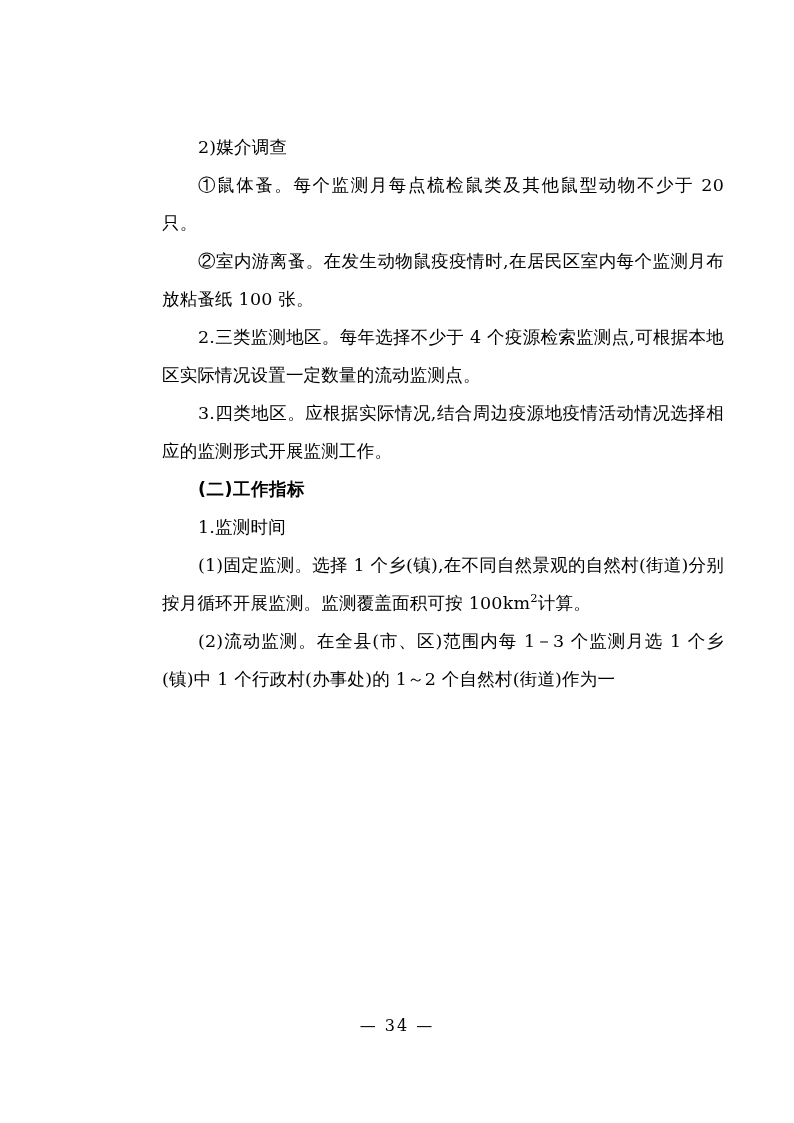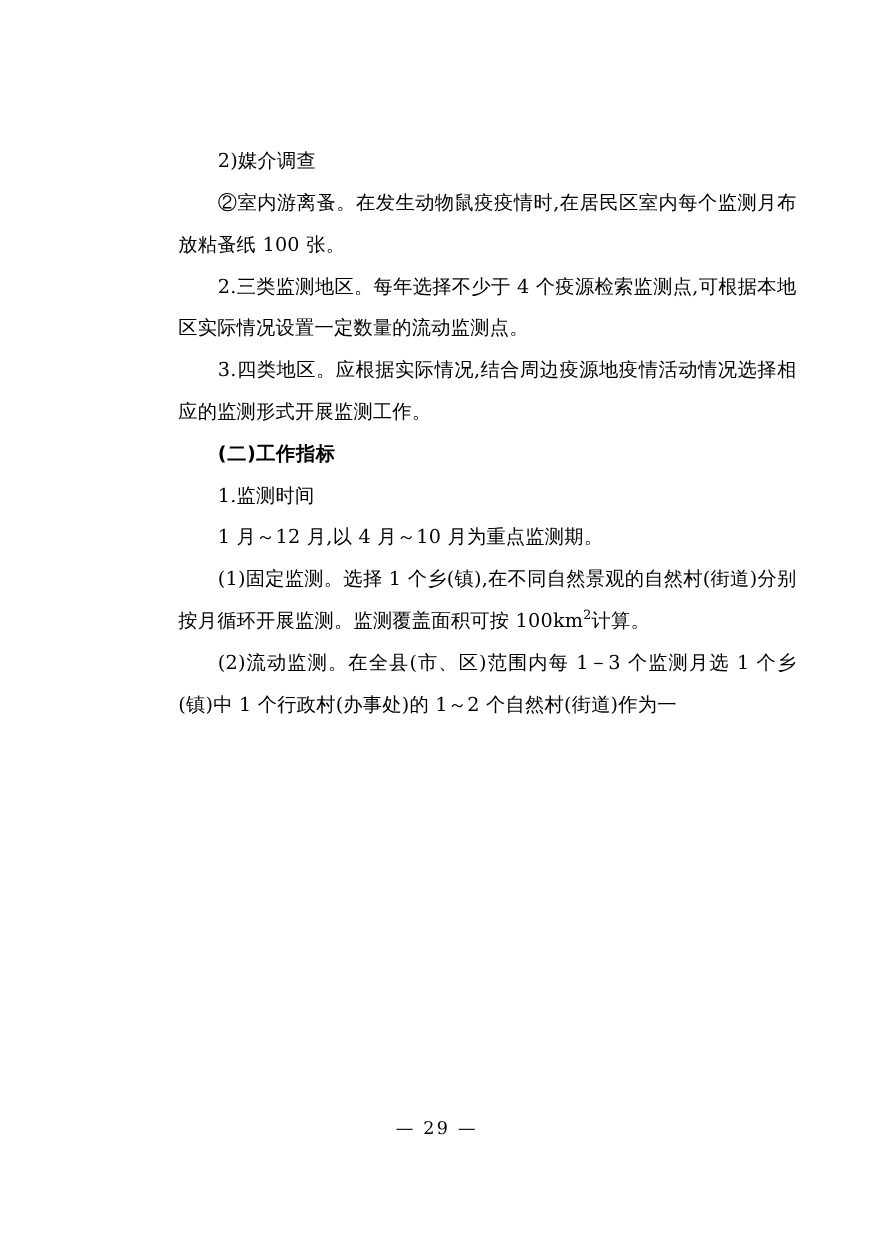--- a/index.html
+++ b/index.html
@@ -66,24 +66,24 @@
     vertical-align: super;
     line-height: 0;
   }
 </style>
 </head>
 <body>
 
 <div class="page">
   <div class="doc-body">
     <p class="indent">2)媒介调查</p>
+    <p class="indent">①鼠体蚤。每个监测月每点梳检鼠类及其他鼠型动物不少于 20 只。</p>
     <p class="indent">②室内游离蚤。在发生动物鼠疫疫情时,在居民区室内每个监测月布放粘蚤纸 100 张。</p>
     <p class="indent">2.三类监测地区。每年选择不少于 4 个疫源检索监测点,可根据本地区实际情况设置一定数量的流动监测点。</p>
     <p class="indent">3.四类地区。应根据实际情况,结合周边疫源地疫情活动情况选择相应的监测形式开展监测工作。</p>
     <p class="subheading">(二)工作指标</p>
     <p class="indent">1.监测时间</p>
-    <p class="indent">1 月～12 月,以 4 月～10 月为重点监测期。</p>
     <p class="indent">(1)固定监测。选择 1 个乡(镇),在不同自然景观的自然村(街道)分别按月循环开展监测。监测覆盖面积可按 100km<sup>2</sup>计算。</p>
     <p class="indent">(2)流动监测。在全县(市、区)范围内每 1－3 个监测月选 1 个乡(镇)中 1 个行政村(办事处)的 1～2 个自然村(街道)作为一</p>
   </div>
 </div>
 
-<div class="footer">— 29 —</div>
+<div class="footer">— 34 —</div>
 
 </body></html>

